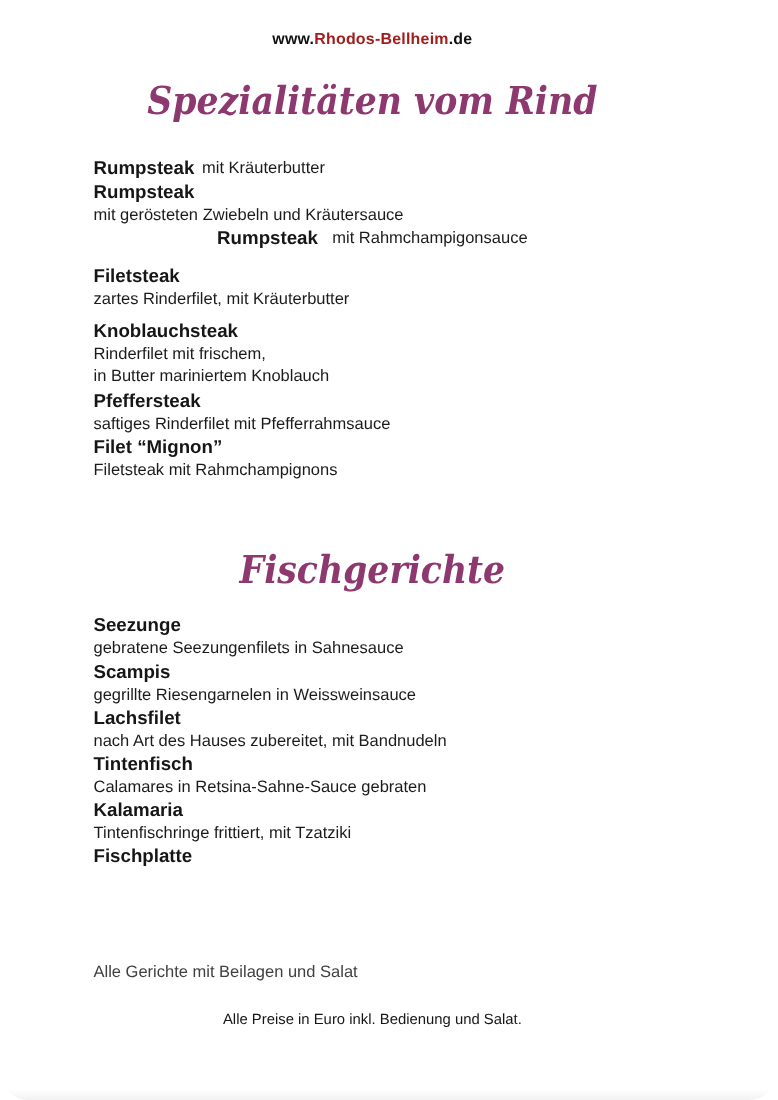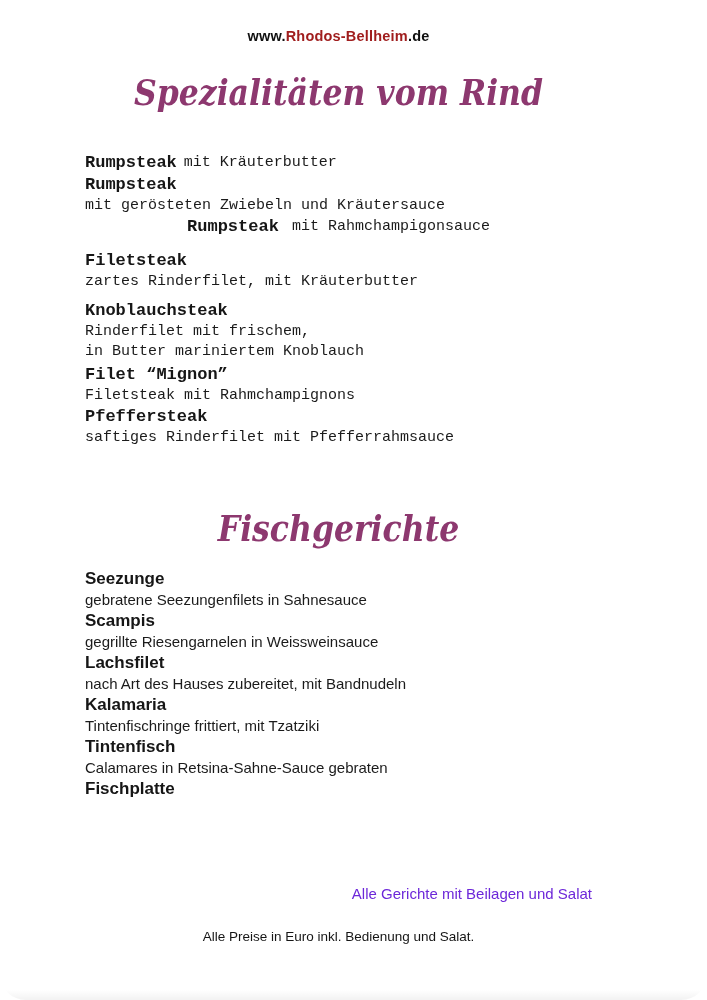--- a/index.html
+++ b/index.html
@@ -51,21 +51,21 @@
     line-height: 38px;
     color: #8d386f;
     transform: scaleX(0.9);
     transform-origin: center;
     white-space: nowrap;
   }
   .section-title.rind  { margin-top: 28px; }
   .section-title.fisch { margin-top: 62px; }
 
   .menu { text-align: left; }
-  .menu.rind  { margin-top: 40px; font-family: Liberation Mono, monospace; }
+  .menu.rind  { margin-top: 30px; }
   .menu.fisch { margin-top: 20px; }
 
   .item { margin: 0; }
   .item-name {
     font-size: 17px;
     font-weight: 700;
     line-height: 22px;
     color: #161616;
   }
   .item-desc {
@@ -77,24 +77,24 @@
   span.item-name, span.item-desc { display: inline; }
   .item-desc.inline { margin-left: 7px; vertical-align: 1px; }
   .item-desc.inline.wide { margin-left: 13px; }
 
   .gap-lg { margin-bottom: 12px; text-align: center; }
   .gap-md { margin-bottom: 8px; }
   .gap-sm { margin-bottom: 2px; }
 
   .footer-note-sides {
     margin-top: 84px;
-    text-align: right;
+    text-align: left;
     font-size: 15px;
     line-height: 20px;
-    color: #6d28d9;
+    color: #404040;
   }
   .footer-note-prices {
     margin-top: 24px;
     text-align: center;
     font-size: 13.5px;
     line-height: 17px;
     color: #161616;
   }
 </style>
 </head>
@@ -123,27 +123,27 @@
         <div class="item-desc">zartes Rinderfilet, mit Kräuterbutter</div>
       </div>
 
       <div class="item gap-sm">
         <div class="item-name">Knoblauchsteak</div>
         <div class="item-desc">Rinderfilet mit frischem,</div>
         <div class="item-desc">in Butter mariniertem Knoblauch</div>
       </div>
 
       <div class="item">
-        <div class="item-name">Filet “Mignon”</div>
-        <div class="item-desc">Filetsteak mit Rahmchampignons</div>
+        <div class="item-name">Pfeffersteak</div>
+        <div class="item-desc">saftiges Rinderfilet mit Pfefferrahmsauce</div>
       </div>
 
       <div class="item">
-        <div class="item-name">Pfeffersteak</div>
-        <div class="item-desc">saftiges Rinderfilet mit Pfefferrahmsauce</div>
+        <div class="item-name">Filet “Mignon”</div>
+        <div class="item-desc">Filetsteak mit Rahmchampignons</div>
       </div>
 
     </div>
 
     <div class="section-title fisch">Fischgerichte</div>
 
     <div class="menu fisch">
 
       <div class="item">
         <div class="item-name">Seezunge</div>
@@ -154,27 +154,27 @@
         <div class="item-name">Scampis</div>
         <div class="item-desc">gegrillte Riesengarnelen in Weissweinsauce</div>
       </div>
 
       <div class="item">
         <div class="item-name">Lachsfilet</div>
         <div class="item-desc">nach Art des Hauses zubereitet, mit Bandnudeln</div>
       </div>
 
       <div class="item">
-        <div class="item-name">Kalamaria</div>
-        <div class="item-desc">Tintenfischringe frittiert, mit Tzatziki</div>
+        <div class="item-name">Tintenfisch</div>
+        <div class="item-desc">Calamares in Retsina-Sahne-Sauce gebraten</div>
       </div>
 
       <div class="item">
-        <div class="item-name">Tintenfisch</div>
-        <div class="item-desc">Calamares in Retsina-Sahne-Sauce gebraten</div>
+        <div class="item-name">Kalamaria</div>
+        <div class="item-desc">Tintenfischringe frittiert, mit Tzatziki</div>
       </div>
 
       <div class="item">
         <div class="item-name">Fischplatte</div>
       </div>
 
     </div>
 
     <div class="footer-note-sides">Alle Gerichte mit Beilagen und Salat</div>
     <div class="footer-note-prices">Alle Preise in Euro inkl. Bedienung und Salat.</div>

